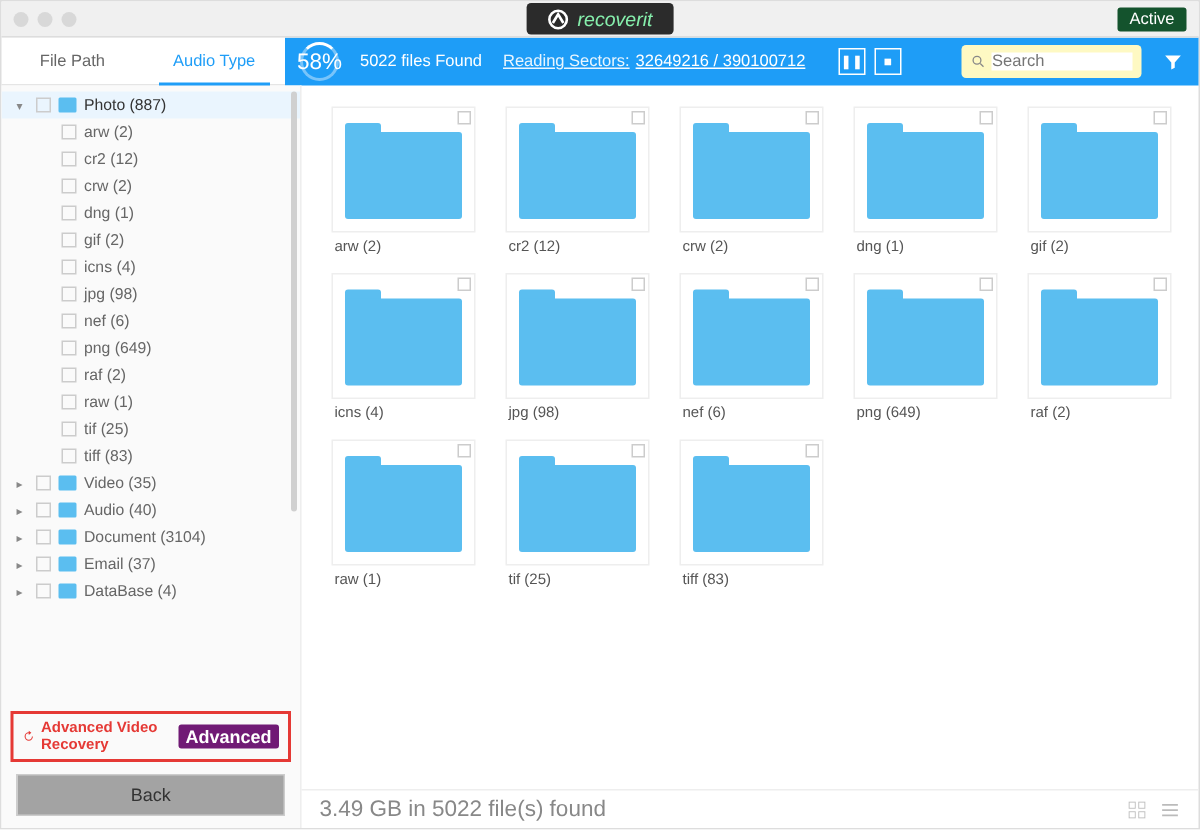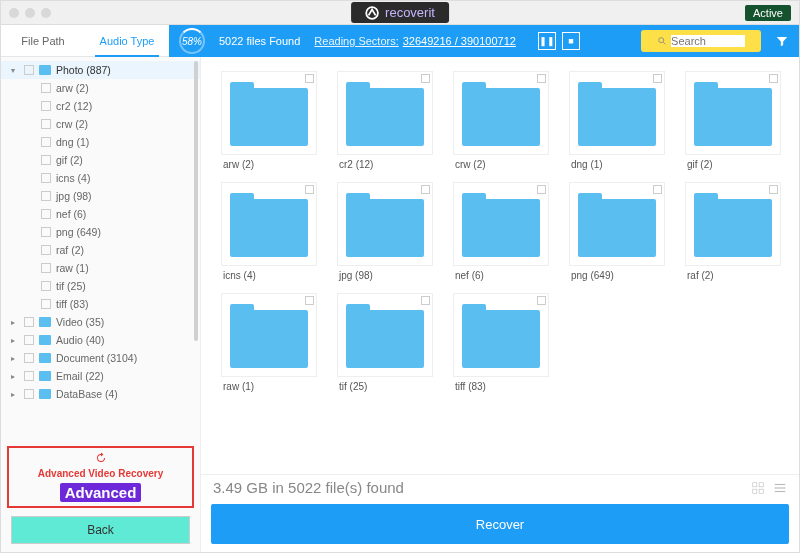--- a/index.html
+++ b/index.html
@@ -1,48 +1,48 @@
 <!DOCTYPE html>
 <html><head>
 <meta charset="utf-8">
 <style>
   * { box-sizing: border-box; margin: 0; padding: 0; font-family: -apple-system, BlinkMacSystemFont, "Segoe UI", Arial, sans-serif; }
   body { width: 800px; height: 553px; background: #f5f5f5; overflow: hidden; font-size: 11px; color: #333; }
   .window { width: 100%; height: 100%; display: flex; flex-direction: column; background: #fff; border: 1px solid #ddd; }
   .titlebar { height: 24px; background: #f0f0f0; display: flex; align-items: center; padding: 0 8px; border-bottom: 1px solid #ddd; position: relative; }
   .traffic { display: flex; gap: 6px; }
   .traffic span { width: 10px; height: 10px; border-radius: 50%; background: #d8d8d8; }
-  .brand { position: absolute; left: 50%; transform: translateX(-50%); display: flex; align-items: center; gap: 6px; color: #c4b5fd; background:#2b2b2b; padding:3px 14px; border-radius:3px; font-size:13px; font-weight:500;}
+  .brand { position: absolute; left: 50%; transform: translateX(-50%); display: flex; align-items: center; gap: 6px; color: #86efac; background:#2b2b2b; padding:3px 14px; border-radius:3px; font-size:13px; font-weight:500;font-style:italic;}
   .brand svg { width: 14px; height: 14px; }
   .active-btn { margin-left: auto; background: #14532d; color:#fff; padding:2px 8px; font-size:11px; border-radius:2px; }
   .toolbar { display:flex; height:32px; }
-  .tabs { width: 168px; display:flex; border-bottom:1px solid #e5e5e5; }
+  .tabs { width: 189px; display:flex; border-bottom:1px solid #e5e5e5; }
   .tab { flex:1; display:flex; align-items:center; justify-content:center; font-size:11px; color:#666; cursor:pointer; position:relative;}
   .tab.active { color:#1e9df7; }
   .tab.active::after { content:""; position:absolute; bottom:-1px; left:10px; right:10px; height:2px; background:#1e9df7;}
   .scanbar { flex:1; background:#1e9df7; display:flex; align-items:center; color:#fff; gap:14px; padding:0 10px; font-size:11px;}
-  .progress-circle { width:26px; height:26px; border-radius:50%; border:2px solid rgba(255,255,255,.4); border-top-color:#fff; display:flex; align-items:center; justify-content:center; font-size:10px;font-style:italic;}
+  .progress-circle { width:26px; height:26px; border-radius:50%; border:2px solid rgba(255,255,255,.4); border-top-color:#fff; display:flex; align-items:center; justify-content:center; font-size:15px;}
   .sectors { opacity:.9; }
   .ctrl { width:18px; height:18px; border:1px solid #fff; display:flex; align-items:center; justify-content:center; cursor:pointer; font-size:9px;}
-  .searchbox { margin-left:auto; background:#fde047; border-radius:3px; height:22px; width:120px; display:flex; align-items:center; padding:0 16px; gap:4px; color:#888;}
+  .searchbox { margin-left:auto; background:#fef9c3; border-radius:3px; height:22px; width:120px; display:flex; align-items:center; padding:0 6px; gap:4px; color:#888;}
   .searchbox input { border:0; outline:0; font-size:11px; width:100%; color:#333; }
   .filter-icon { color:#fff; cursor:pointer; }
   .body { flex:1; display:flex; min-height:0; }
   .sidebar { width:200px; background:#fafafa; border-right:1px solid #eee; display:flex; flex-direction:column; }
   .tree { flex:1; overflow-y:auto; padding:4px 0; position:relative;}
   .tree-scroll-indicator { position:absolute; right:2px; top:4px; width:4px; height:280px; background:#d0d0d0; border-radius:2px;}
   .node { display:flex; align-items:center; gap:5px; padding:2px 6px 2px 10px; height:18px; font-size:10.5px; color:#666; cursor:pointer; }
   .node.selected { background:#eaf5fe; color:#333; font-weight:500; }
   .node .caret { width:8px; font-size:8px; color:#888;}
   .node .cb { width:10px; height:10px; border:1px solid #ccc; flex-shrink:0;}
   .node .cat-icon { width:12px; height:10px; background:#5bbef0; border-radius:1px; flex-shrink:0;}
   .node.child { padding-left:40px; }
-  .adv-row { border:2px solid #e53935; margin:2px 6px 4px; padding:4px 6px; display:flex; align-items:center; gap:4px; font-size:10px; color:#e53935; font-weight:600; cursor:pointer;flex-direction:column;}
-  .adv-badge { background:#6d28d9; color:#fff; padding:1px 5px; border-radius:2px; font-size:15px;text-align:right;}
-  .back-btn { margin:4px 10px 8px; border:1px solid #ccc; background:#5eead4; height:28px; display:flex; align-items:center; justify-content:center; font-size:12px; cursor:pointer;}
+  .adv-row { border:2px solid #e53935; margin:2px 6px 4px; padding:4px 6px; display:flex; align-items:center; gap:4px; font-size:10px; color:#e53935; font-weight:600; cursor:pointer;}
+  .adv-badge { background:#701a75; color:#fff; padding:1px 5px; border-radius:2px; font-size:12px;text-align:right;}
+  .back-btn { margin:4px 10px 8px; border:1px solid #ccc; background:#a3a3a3; height:28px; display:flex; align-items:center; justify-content:center; font-size:12px; cursor:pointer;}
   .main { flex:1; display:flex; flex-direction:column; min-width:0;}
   .grid { flex:1; overflow:auto; padding:14px 8px 8px 20px; }
   .row { display:flex; gap:20px; margin-bottom:12px;}
   .folder-card { width:96px; cursor:pointer;}
   .thumb-wrap { width:96px; height:84px; border:1px solid #eee; padding:4px; position:relative; background:#fff;}
   .thumb-wrap .tiny-cb { position:absolute; top:2px; right:2px; width:9px; height:9px; border:1px solid #ccc;}
   .folder-shape { width:100%; height:100%; position:relative;}
   .folder-shape::before { content:""; position:absolute; top:6px; left:4px; width:24px; height:8px; background:#5bbef0; border-radius:2px 2px 0 0;}
   .folder-shape::after { content:""; position:absolute; top:12px; left:4px; right:4px; bottom:4px; background:#5bbef0; border-radius:2px;}
   .caption { font-size:10px; color:#555; padding:4px 2px 0; white-space:nowrap; overflow:hidden; text-overflow:ellipsis;}
@@ -180,21 +180,21 @@
             <div class="node">
               <span class="caret">▸</span>
               <span class="cb"></span>
               <span class="cat-icon"></span>
               <span>Document (3104)</span>
             </div>
             <div class="node">
               <span class="caret">▸</span>
               <span class="cb"></span>
               <span class="cat-icon"></span>
-              <span>Email (22)</span>
+              <span>Email (37)</span>
             </div>
             <div class="node">
               <span class="caret">▸</span>
               <span class="cb"></span>
               <span class="cat-icon"></span>
               <span>DataBase (4)</span>
             </div>
           </div>
       </div>
       <div class="adv-row">
@@ -316,16 +316,15 @@
               <rect x="3" y="14" width="7" height="7" fill="none" stroke="currentColor"></rect>
               <rect x="14" y="14" width="7" height="7" fill="none" stroke="currentColor"></rect>
             </svg>
           <svg width="14" height="14" viewBox="0 0 24 24">
               <line x1="3" y1="6" x2="21" y2="6" stroke="currentColor" stroke-width="2"></line>
               <line x1="3" y1="12" x2="21" y2="12" stroke="currentColor" stroke-width="2"></line>
               <line x1="3" y1="18" x2="21" y2="18" stroke="currentColor" stroke-width="2"></line>
             </svg>
         </div>
       </div>
-      <div class="recover-btn">Recover</div>
     </div>
   </div>
 </div>
 
 </body></html>

